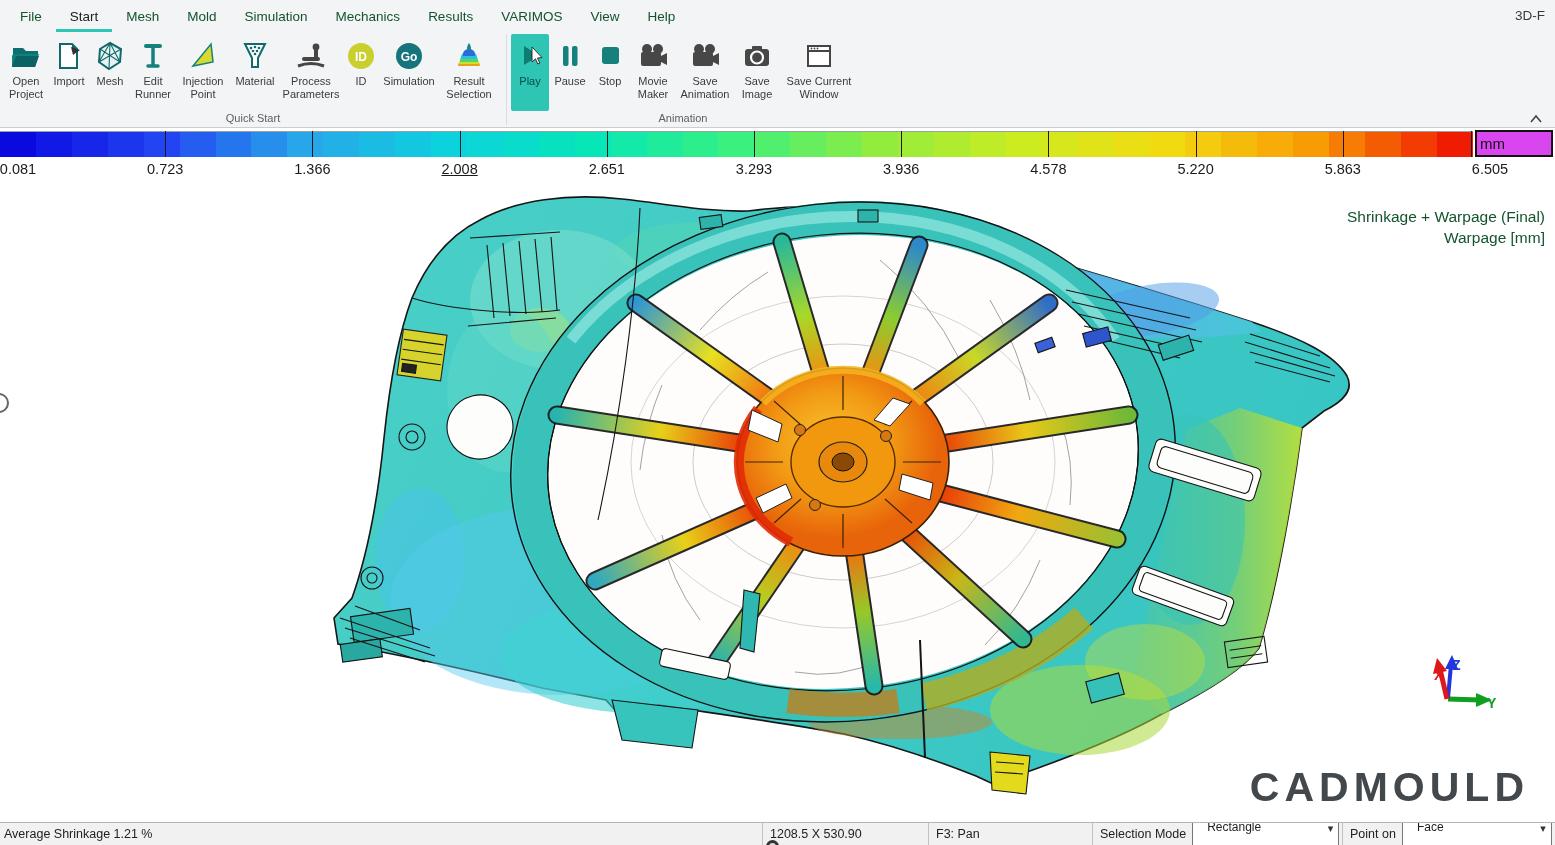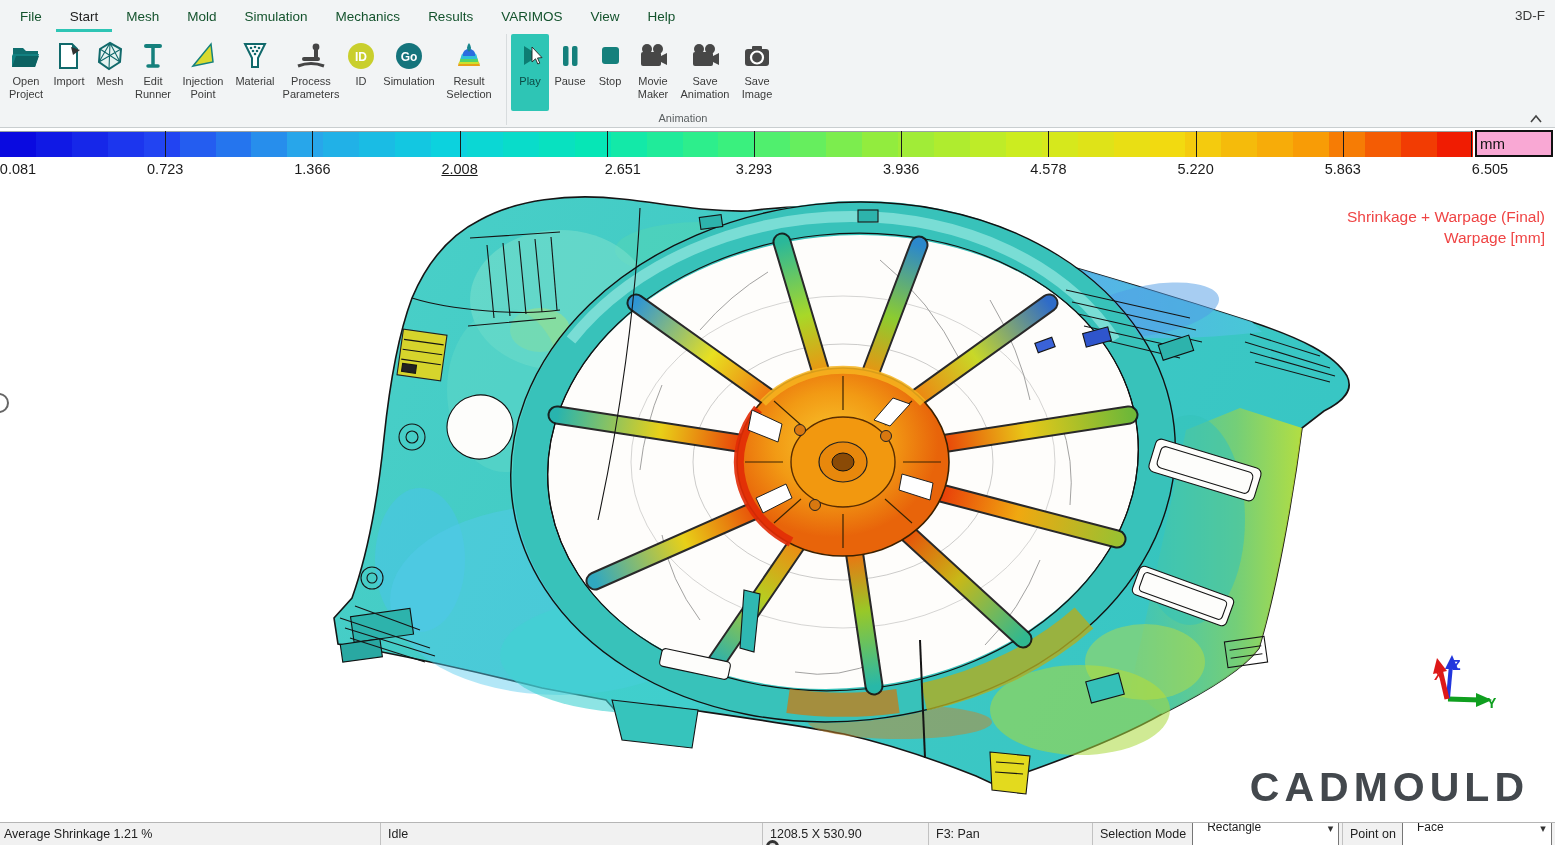--- a/index.html
+++ b/index.html
@@ -34,26 +34,26 @@
     color:#fff; font-weight:bold; font-size:12px; pointer-events:none; }
   #ribbon-collapse { position:absolute; right:12px; bottom:3px; width:14px; height:10px; cursor:default; }
 
   
   #colorbar-wrap { position:absolute; left:0; top:129px; width:1555px; height:52px; background:#fff; }
   #cb-band { position:absolute; left:0; top:2px; width:1473px; height:26px; display:flex;
     border-top:1px solid #9aa2a4; }
   .cb-seg { height:100%; }
   .cb-tick { position:absolute; top:2px; width:1px; height:26px; background:#1a1a1a; }
   .cb-label { position:absolute; top:32px; transform:translateX(-50%); font-size:14.5px; color:#1b1b1b; }
-  #cb-unit { position:absolute; right:2px; top:1px; width:78px; height:27px; background:#f9a8d4;
+  #cb-unit { position:absolute; right:2px; top:1px; width:78px; height:27px; background:#d946ef;
     border:2px solid #111; font-size:15px; color:#111; padding:3px 0 0 3px; }
 
   
   #viewport { position:absolute; left:0; top:181px; width:1555px; height:641px; background:#fff; overflow:hidden; }
-  #annotation { position:absolute; right:10px; top:26px; text-align:right; font-size:15.5px; color:#ef4444; line-height:1.35; }
+  #annotation { position:absolute; right:10px; top:26px; text-align:right; font-size:15.5px; color:#14532d; line-height:1.35; }
   #brand { position:absolute; right:26px; top:583px; font-size:41px; font-weight:800;
     color:#43484d; letter-spacing:5px; }
   #nav-left-circle { position:absolute; left:-11px; top:212px; width:20px; height:20px;
     border:2px solid #666; border-radius:50%; background:#fff; }
   .axis-label { position:absolute; font-size:14px; font-weight:bold; }
   #axis-x { left:1434px; top:486px; color:#dd1a1a; }
   #axis-z { left:1452px; top:476px; color:#2236dd; }
   #axis-y { left:1487px; top:514px; color:#0f9f1f; }
 
   
@@ -197,20 +197,21 @@
                 <path d="M7,20 a9,6 0 0 1 18,0 l0,2 -18,0 z" fill="#52d46a"></path>
                 <path d="M8,17 a8,6 0 0 1 16,0 l0,2 -16,0 z" fill="#2ec0d8"></path>
                 <path d="M10,14 a6,5 0 0 1 12,0 l0,2 -12,0 z" fill="#2a6ce0"></path>
                 <path d="M16,3 q4,5 0,9 q-4,-4 0,-9" fill="#17858c"></path>
               </svg>
           </span>
           <span class="rlabel">Result
 Selection</span>
         </div>
       </div>
+      <div class="rgroup-label">Quick Start</div>
     </div>
 
     <div class="rsep"></div>
 
     <div class="rgroup" style="width:352px;">
       <div class="rgroup-buttons">
         <div class="rbtn active" style="width:38px">
           <span class="ricon">
             <svg width="32" height="32">
                 <polygon points="10,6 25,15.5 10,25" fill="#0d7d73"></polygon>
@@ -263,20 +264,33 @@
         <div class="rbtn" style="width:48px">
           <span class="ricon">
             <svg width="32" height="32">
                 <rect x="11" y="6" width="10" height="6" rx="1" fill="#474747"></rect>
                 <rect x="4" y="9" width="24" height="17" rx="3" fill="#474747"></rect>
                 <circle cx="16" cy="17.5" r="6" fill="#474747" stroke="#fff" stroke-width="2.2"></circle>
               </svg>
           </span>
           <span class="rlabel">Save
 Image</span>
+        </div>
+        <div class="rbtn" style="width:76px">
+          <span class="ricon">
+            <svg width="32" height="32">
+                <rect x="5" y="6" width="22" height="20" fill="#fff" stroke="#454545" stroke-width="2"></rect>
+                <line x1="5" y1="11" x2="27" y2="11" stroke="#454545" stroke-width="2"></line>
+                <circle cx="8.5" cy="8.5" r="0.9" fill="#454545"></circle>
+                <circle cx="11.5" cy="8.5" r="0.9" fill="#454545"></circle>
+                <circle cx="14.5" cy="8.5" r="0.9" fill="#454545"></circle>
+              </svg>
+          </span>
+          <span class="rlabel">Save Current
+Window</span>
         </div>
       </div>
       <div class="rgroup-label">Animation</div>
     </div>
 
     <svg id="ribbon-collapse" viewBox="0 0 14 10">
         <polyline points="2,8 7,2 12,8" fill="none" stroke="#444" stroke-width="1.6"></polyline>
       </svg>
   </div>
 
@@ -326,21 +340,21 @@
       </div>
     <div id="cb-unit">mm</div>
   <div class="cb-label" style="left: 18px;">0.081</div>
       <div class="cb-tick" style="left: 165.2px;"></div>
       <div class="cb-label" style="left: 165.2px;">0.723</div>
       <div class="cb-tick" style="left: 312.4px;"></div>
       <div class="cb-label" style="left: 312.4px;">1.366</div>
       <div class="cb-tick" style="left: 459.6px;"></div>
       <div class="cb-label" style="left: 459.6px; text-decoration: underline;">2.008</div>
       <div class="cb-tick" style="left: 606.8px;"></div>
-      <div class="cb-label" style="left: 606.8px; margin-left: 16px;">2.651</div>
+      <div class="cb-label" style="left: 606.8px;">2.651</div>
       <div class="cb-tick" style="left: 754px;"></div>
       <div class="cb-label" style="left: 754px;">3.293</div>
       <div class="cb-tick" style="left: 901.2px;"></div>
       <div class="cb-label" style="left: 901.2px;">3.936</div>
       <div class="cb-tick" style="left: 1048.4px;"></div>
       <div class="cb-label" style="left: 1048.4px;">4.578</div>
       <div class="cb-tick" style="left: 1195.6px;"></div>
       <div class="cb-label" style="left: 1195.6px;">5.220</div>
       <div class="cb-tick" style="left: 1342.8px;"></div>
       <div class="cb-label" style="left: 1342.8px;">5.863</div>
@@ -605,23 +619,20 @@
     <span class="axis-label" id="axis-z">Z</span>
     <span class="axis-label" id="axis-y">Y</span>
 
     <span id="brand">CADMOULD</span>
   </div>
 
   <div id="statusbar">
     <div class="sseg first" style="left:0; width:380px;">
       <span>Average Shrinkage 1.21 %</span>
     </div>
-    <div class="sseg" style="left:380px; width:382px;">
-      <span>Idle</span>
-    </div>
     <div class="sseg" style="left:762px; width:166px;">
       <span>1208.5 X 530.90</span>
     </div>
     <div class="sseg" style="left:928px; width:164px;align-items:center;">
       <span>F3: Pan</span>
     </div>
     <div class="sseg" style="left:1092px; width:250px;">
       <span>Selection Mode</span>
       <div class="dropdown" style="width:147px; margin-left:6px;">
         <span>Rectangle</span>

